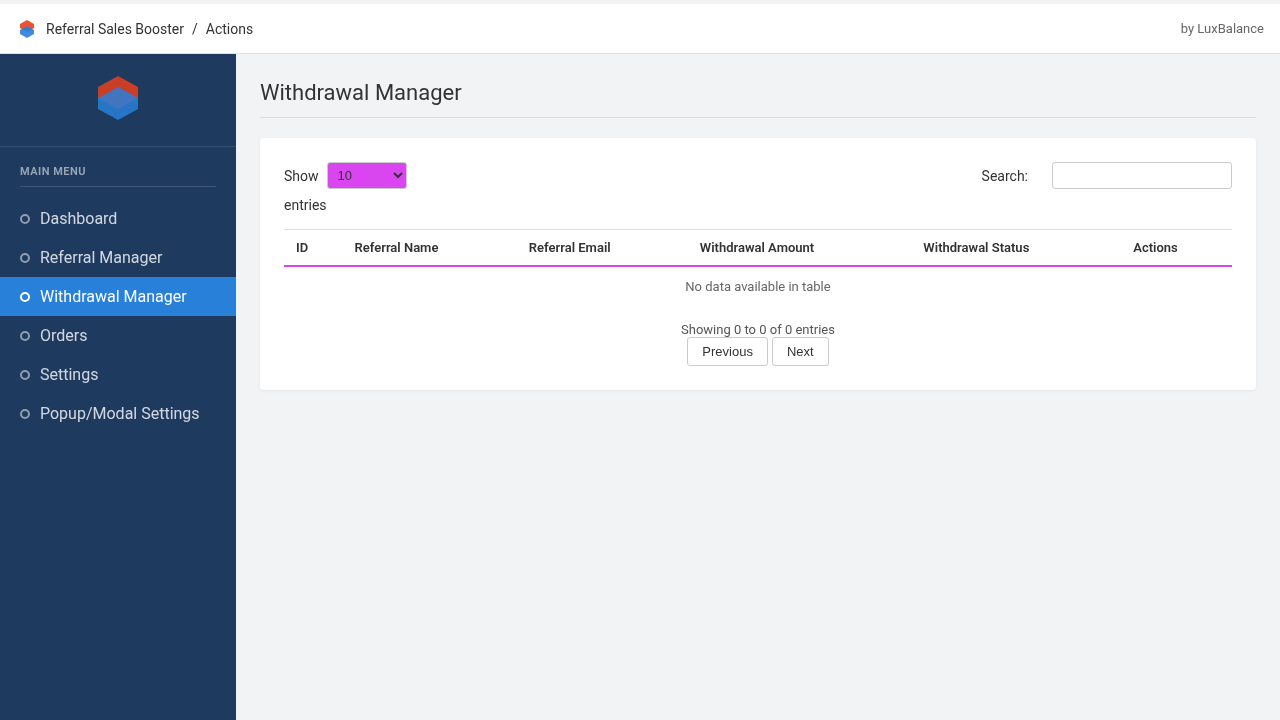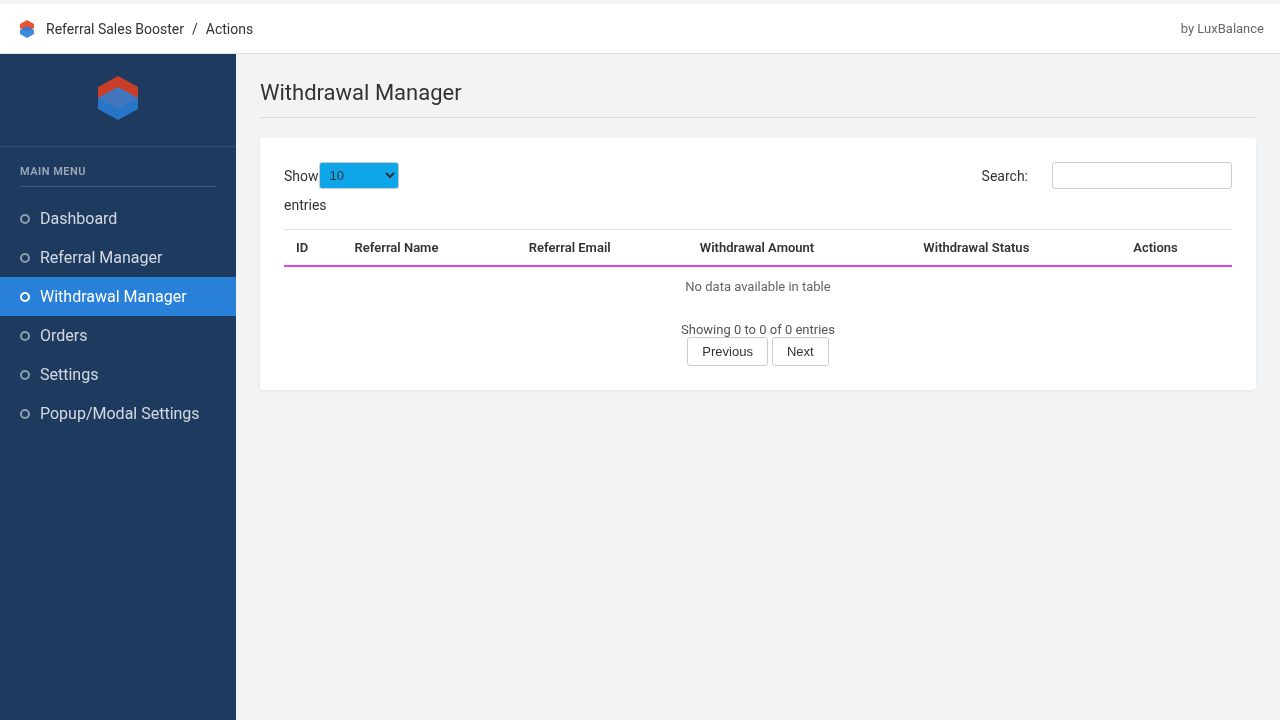--- a/index.html
+++ b/index.html
@@ -137,37 +137,38 @@
       margin-bottom: 16px;
     }
     .show-entries {
       display: flex;
       flex-direction: column;
       gap: 4px;
     }
     .show-entries-row {
       display: flex;
       align-items: center;
+      gap: 8px;
     }
     .show-label {
       font-size: 14px;
       color: #333;
     }
     .entries-label {
       font-size: 14px;
       color: #333;
       margin-top: 4px;
     }
     .show-select {
       border: 1px solid #ccc;
       border-radius: 3px;
       padding: 4px 6px;
       font-size: 13px;
       color: #333;
-      background: #0ea5e9;
+      background: #d946ef;
       width: 80px;
     }
     .search-area {
       display: flex;
       align-items: center;
       gap: 24px;
     }
     .search-label {
       font-size: 14px;
       color: #333;

